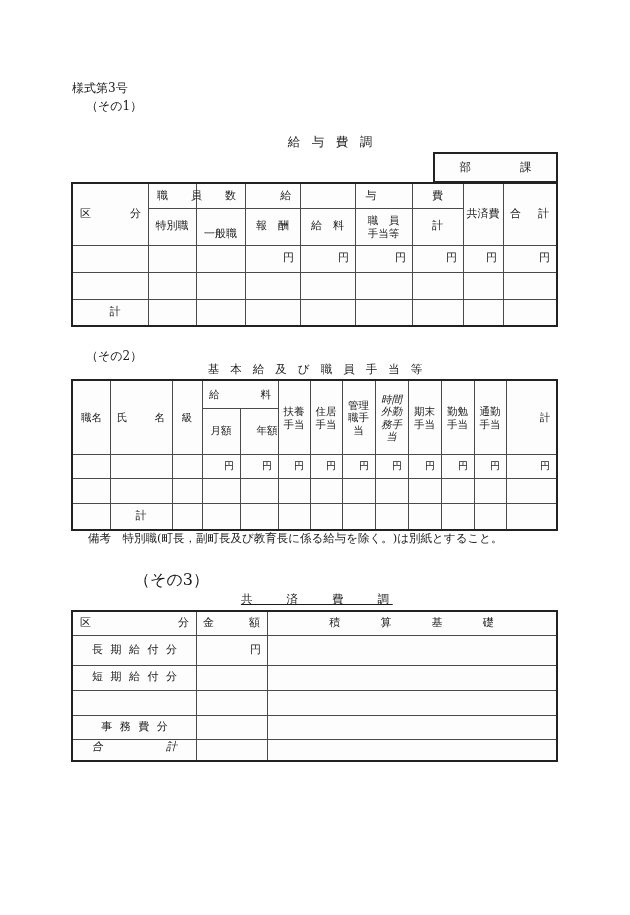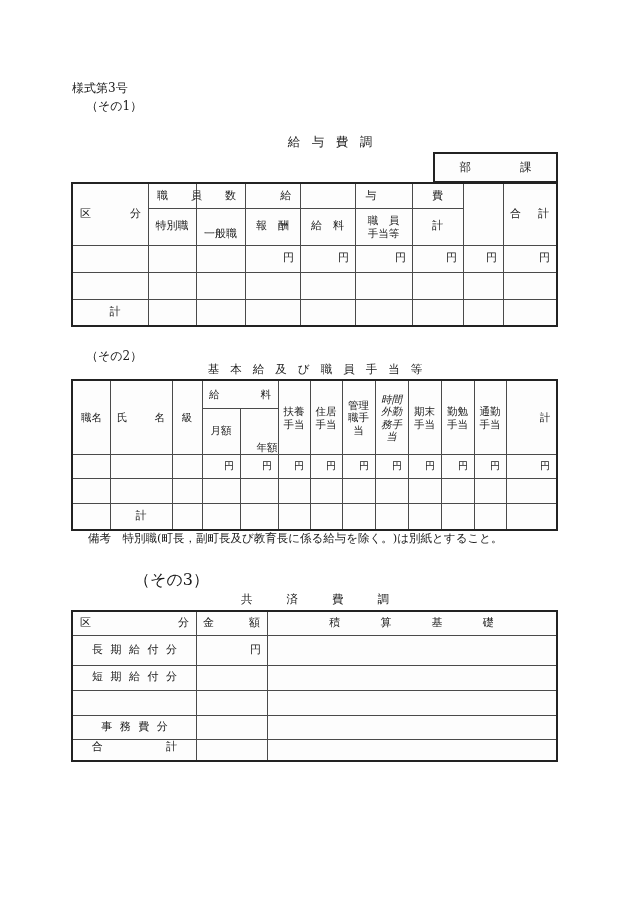--- a/index.html
+++ b/index.html
@@ -51,21 +51,21 @@
   .tbl-caption {
     position: absolute;
     left: 0; right: 0;
     text-align: center;
     font-size: 11.5px;
     letter-spacing: 0.32em;
     text-indent: 0.32em;
     color: #1a1a1a;
   }
   .cap-2 { top: 362px; }
-  .cap-3 { top: 592px; }
+  .cap-3 { top: 592px; text-decoration: underline; }
 
   .note {
     position: absolute;
     left: 88px;
     top: 531px;
     font-size: 11.5px;
     color: #1a1a1a;
     white-space: pre;
   }
 
@@ -181,20 +181,21 @@
   <div class="cell" style="left:148px; top:208px; width:48px; height:37px;">特別職</div>
   <div class="cell" style="left:196px; top:208px; width:49px; height:37px;margin-top:8px;">一般職</div>
   <div class="cell" style="left:245px; top:208px; width:55px; height:37px;">報　酬</div>
   <div class="cell" style="left:300px; top:208px; width:55px; height:37px;">給　料</div>
   <div class="cell vstack" style="left:355px; top:208px; width:57px; height:37px;">
     <div>職　員</div>
     <div>手当等</div>
   </div>
   <div class="cell" style="left:412px; top:208px; width:51px; height:37px;">計</div>
 
+  <div class="cell" style="left:463px; top:184px; width:40px; height:61px;">共済費</div>
   <div class="cell spread" style="left:503px; top:184px; width:53px; height:61px;">
     <span>合</span><span>計</span>
   </div>
 
   <div class="cell" style="left:73px;  top:245px; width:75px; height:27px;"></div>
   <div class="cell" style="left:148px; top:245px; width:48px; height:27px;"></div>
   <div class="cell" style="left:196px; top:245px; width:49px; height:27px;"></div>
   <div class="cell yen" style="left:245px; top:245px; width:55px; height:27px;">円</div>
   <div class="cell yen" style="left:300px; top:245px; width:55px; height:27px;">円</div>
   <div class="cell yen" style="left:355px; top:245px; width:57px; height:27px;">円</div>
@@ -247,21 +248,21 @@
 
   <div class="cell f105" style="left:73px; top:381px; width:37px; height:73px;">職名</div>
   <div class="cell spread f105" style="left:110px; top:381px; width:62px; height:73px;">
     <span>氏</span><span>名</span>
   </div>
   <div class="cell f105" style="left:172px; top:381px; width:30px; height:73px;">級</div>
   <div class="cell spread f105" style="left:202px; top:381px; width:76px; height:27px;">
     <span>給</span><span>料</span>
   </div>
   <div class="cell f105" style="left:202px; top:408px; width:38px; height:46px;">月額</div>
-  <div class="cell f105" style="left:240px; top:425px; width:38px; height:46px;padding-left:16px;">年額</div>
+  <div class="cell f105" style="left:240px; top:408px; width:38px; height:46px;padding-left:16px;">年額</div>
 
   <div class="cell vstack" style="left:278px; top:381px; width:32px; height:73px;"><div>扶養<br>手当</div></div>
   <div class="cell vstack" style="left:310px; top:381px; width:32px; height:73px;"><div>住居<br>手当</div></div>
   <div class="cell vstack" style="left:342px; top:381px; width:33px; height:73px;"><div>管理<br>職手<br>当</div></div>
   <div class="cell vstack" style="left:375px; top:381px; width:33px; height:73px;font-style:italic;"><div>時間<br>外勤<br>務手<br>当</div></div>
   <div class="cell vstack" style="left:408px; top:381px; width:33px; height:73px;"><div>期末<br>手当</div></div>
   <div class="cell vstack" style="left:441px; top:381px; width:33px; height:73px;"><div>勤勉<br>手当</div></div>
   <div class="cell vstack" style="left:474px; top:381px; width:32px; height:73px;"><div>通勤<br>手当</div></div>
   <div class="cell f105" style="left:506px; top:381px; width:28px; height:73px;"></div>
   <div class="cell f105" style="left:534px; top:381px; width:22px; height:73px;">計</div>
@@ -343,17 +344,17 @@
   <div class="cell yen" style="left:196px; top:665px; width:71px; height:25px;"></div>
   <div class="cell" style="left:267px; top:665px; width:289px; height:25px;"></div>
 
   <div class="cell yen" style="left:196px; top:690px; width:71px; height:25px;"></div>
   <div class="cell" style="left:267px; top:690px; width:289px; height:25px;"></div>
 
   <div class="cell small-sp" style="left:73px; top:715px; width:123px; height:24px;">事 務 費 分</div>
   <div class="cell yen" style="left:196px; top:715px; width:71px; height:24px;"></div>
   <div class="cell" style="left:267px; top:715px; width:289px; height:24px;"></div>
 
-  <div class="cell mid-sp" style="left:73px; top:739px; width:123px; height:16px;">合　　　　計</div>
+  <div class="cell mid-sp" style="left:73px; top:739px; width:123px; height:16px;font-style:italic;">合　　　　計</div>
   <div class="cell yen" style="left:196px; top:739px; width:71px; height:21px;"></div>
   <div class="cell" style="left:267px; top:739px; width:289px; height:21px;"></div>
 
 </div>
 
 </body></html>

